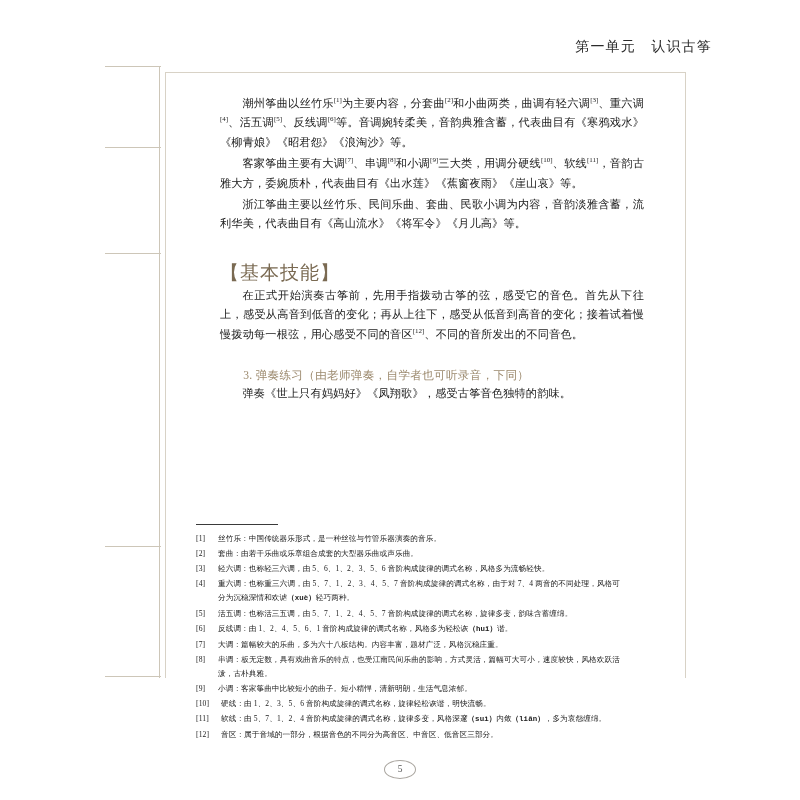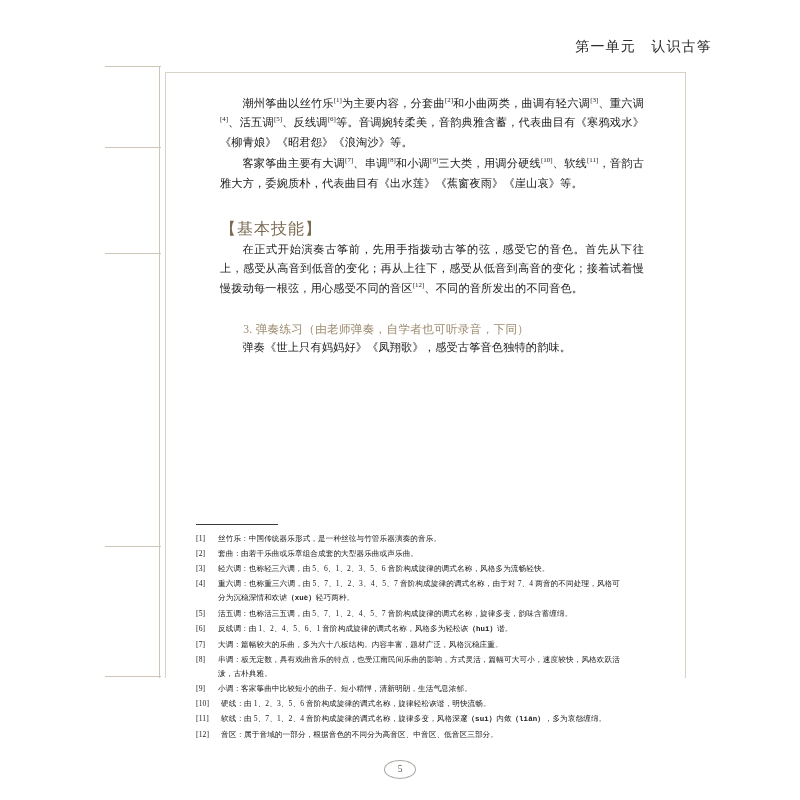--- a/index.html
+++ b/index.html
@@ -103,21 +103,21 @@
   sup.fn {
     font-size: 7px;
     vertical-align: super;
     line-height: 0;
     letter-spacing: 0;
   }
 
   
   .section-head {
     margin: 26px 0 0 0;
-    font-size: 16px;
+    font-size: 19px;
     color: #7a6a52;
     letter-spacing: 1px;
     font-weight: normal;
   }
 
   .sub-head {
     margin: 22px 0 1px 0;
     font-size: 11.6px;
     color: #9c8a6e;
     text-indent: 2em;
@@ -196,20 +196,21 @@
   <div class="rule-v-right"></div>
   <div class="rule-h" style="top:147px;"></div>
   <div class="rule-h" style="top:253px;"></div>
   <div class="rule-h" style="top:546px;"></div>
   <div class="rule-h" style="top:676px;"></div>
 
   <div class="content">
     <div id="body-paragraphs">
         <p class="body"><span>潮州筝曲以丝竹乐</span><sup class="fn">[1]</sup><span>为主要内容，分套曲</span><sup class="fn">[2]</sup><span>和小曲两类，曲调有轻六调</span><sup class="fn">[3]</sup><span>、重六调</span><sup class="fn">[4]</sup><span>、活五调</span><sup class="fn">[5]</sup><span>、反线调</span><sup class="fn">[6]</sup><span>等。音调婉转柔美，音韵典雅含蓄，代表曲目有《寒鸦戏水》《柳青娘》《昭君怨》《浪淘沙》等。</span></p>
         <p class="body"><span>客家筝曲主要有大调</span><sup class="fn">[7]</sup><span>、串调</span><sup class="fn">[8]</sup><span>和小调</span><sup class="fn">[9]</sup><span>三大类，用调分硬线</span><sup class="fn">[10]</sup><span>、软线</span><sup class="fn">[11]</sup><span>，音韵古雅大方，委婉质朴，代表曲目有《出水莲》《蕉窗夜雨》《崖山哀》等。</span></p>
+        <p class="body"><span>浙江筝曲主要以丝竹乐、民间乐曲、套曲、民歌小调为内容，音韵淡雅含蓄，流利华美，代表曲目有《高山流水》《将军令》《月儿高》等。</span></p>
       </div>
 
     <div class="section-head">【基本技能】</div>
 
     <div id="skills-block">
         <p class="body"><span>在正式开始演奏古筝前，先用手指拨动古筝的弦，感受它的音色。首先从下往上，感受从高音到低音的变化；再从上往下，感受从低音到高音的变化；接着试着慢慢拨动每一根弦，用心感受不同的音区</span><sup class="fn">[12]</sup><span>、不同的音所发出的不同音色。</span></p>
         <div class="sub-head tight">3. 弹奏练习（由老师弹奏，自学者也可听录音，下同）</div>
         <p class="body"><span>弹奏《世上只有妈妈好》《凤翔歌》，感受古筝音色独特的韵味。</span></p>
       </div>
   </div>

